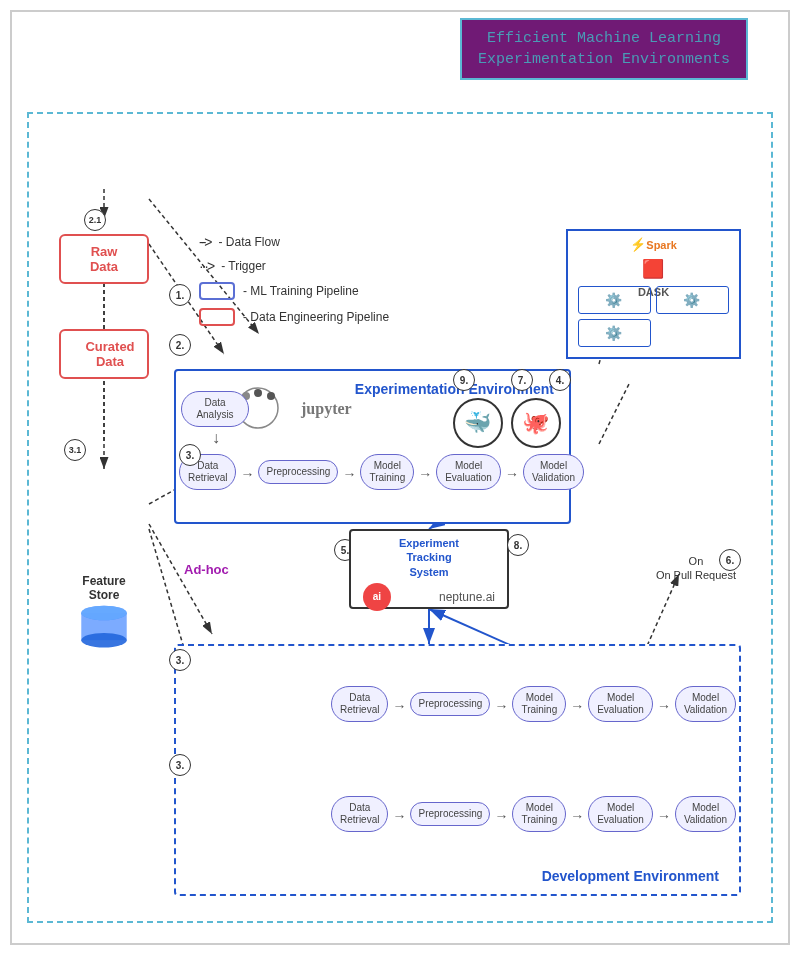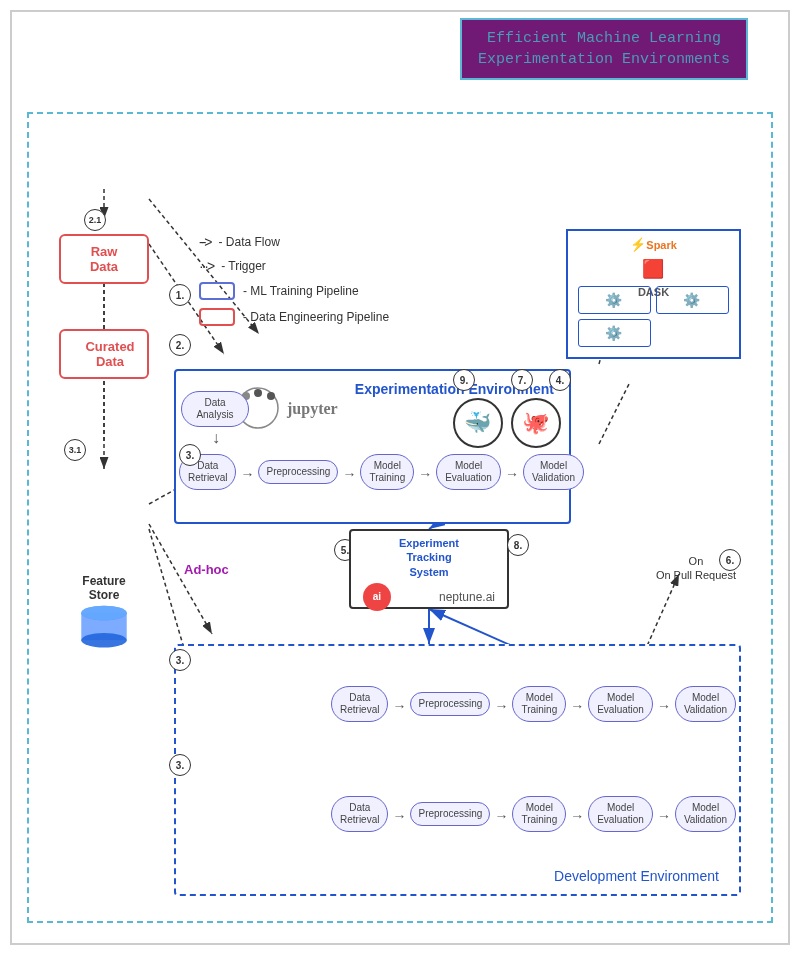--- a/index.html
+++ b/index.html
@@ -246,21 +246,21 @@
       border: 2px dashed #2255cc;
       border-radius: 4px;
       background: #fff;
     }
     .dev-env-label {
       position: absolute;
       bottom: 10px;
       right: 20px;
       font-size: 14px;
       color: #2255cc;
-      font-weight: normal;
+      font-weight: bold;
     }
     
     .on-pull-request {
       position: absolute;
       top: 440px;
       right: 35px;
       font-size: 12px;
       color: #333;
       text-align: center;
     }
@@ -448,21 +448,21 @@
     </div>
 
     <div class="num-circle" style="top:325px;left:35px;">
       <span style="font-size:9px;">3.1</span>
     </div>
 
     <div class="exp-env-box">
       <div class="exp-env-label">Experimentation
 Environment</div>
 
-      <div style="position:absolute;left:60px;top:15px;display:flex;align-items:center;gap:6px;">
+      <div style="position:absolute;left:60px;top:15px;display:flex;align-items:center;gap:20px;">
 
         <svg width="45" height="45" viewBox="0 0 45 45">
           <circle cx="22" cy="22" r="20" fill="none" stroke="#888" stroke-width="1.5"></circle>
           <circle cx="10" cy="10" r="4" fill="#888"></circle>
           <circle cx="22" cy="7" r="4" fill="#555"></circle>
           <circle cx="35" cy="10" r="4" fill="#555"></circle>
         </svg>
         <span style="font-family:serif;font-size:16px;color:#777;font-weight:bold;">jupyter</span>
       </div>
 

